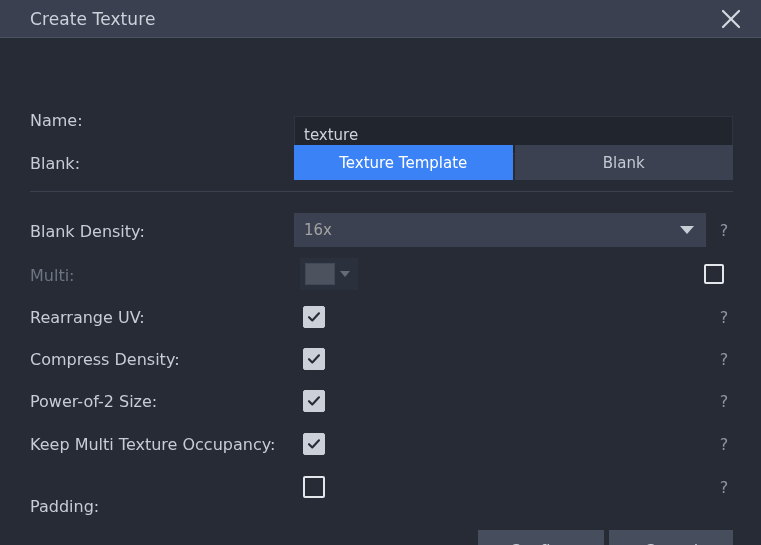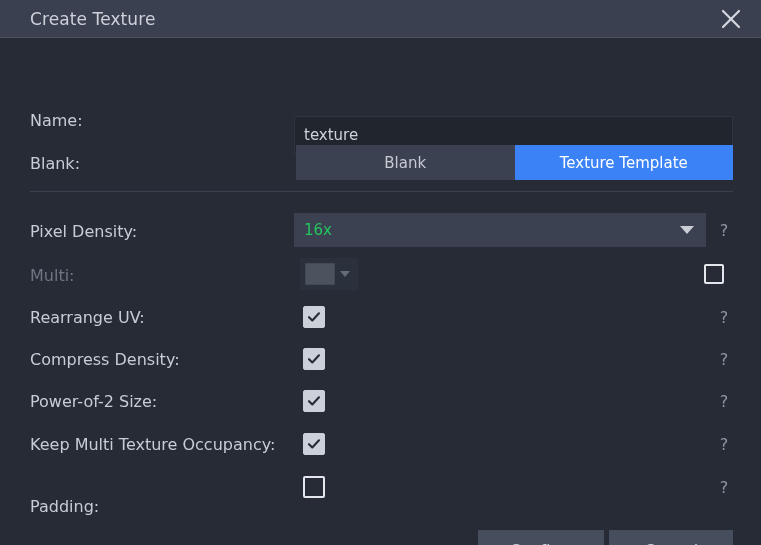--- a/index.html
+++ b/index.html
@@ -135,21 +135,21 @@
     width: 412px;
     height: 34px;
     background: #3b4150;
     display: flex;
     align-items: center;
     cursor: pointer;
   }
   .dropdown-value {
     margin-left: 10px;
     font-size: 15px;
-    color: #22c55e;
+    color: #a3a3a3;
   }
   .dropdown-arrow {
     position: absolute;
     right: 12px;
     top: 50%;
     transform: translateY(-50%);
     width: 0; height: 0;
     border-left: 7px solid transparent;
     border-right: 7px solid transparent;
     border-top: 8px solid #c9ced6;
@@ -259,27 +259,27 @@
     </div>
   </div>
 
   <div class="body-area">
 
     <div class="label" style="top:73px">Name:</div>
     <input class="name-input" type="text" value="texture" style="">
 
     <div class="label" style="top:116px">Blank:</div>
     <div class="segmented">
+      <button class="seg-btn active">Texture Template</button>
       <button class="seg-btn inactive">Blank</button>
-      <button class="seg-btn active">Texture Template</button>
     </div>
 
     <div class="separator"></div>
 
-    <div class="label" style="top:184px">Pixel Density:</div>
+    <div class="label" style="top:184px">Blank Density:</div>
     <div class="dropdown">
       <span class="dropdown-value">16x</span>
       <span class="dropdown-arrow"></span>
     </div>
     <div class="help" style="top:183px">?</div>
 
     <div class="label disabled" style="top:228px">Multi:</div>
     <div class="color-wrap">
       <span class="color-swatch"></span>
       <span class="color-caret"></span>

